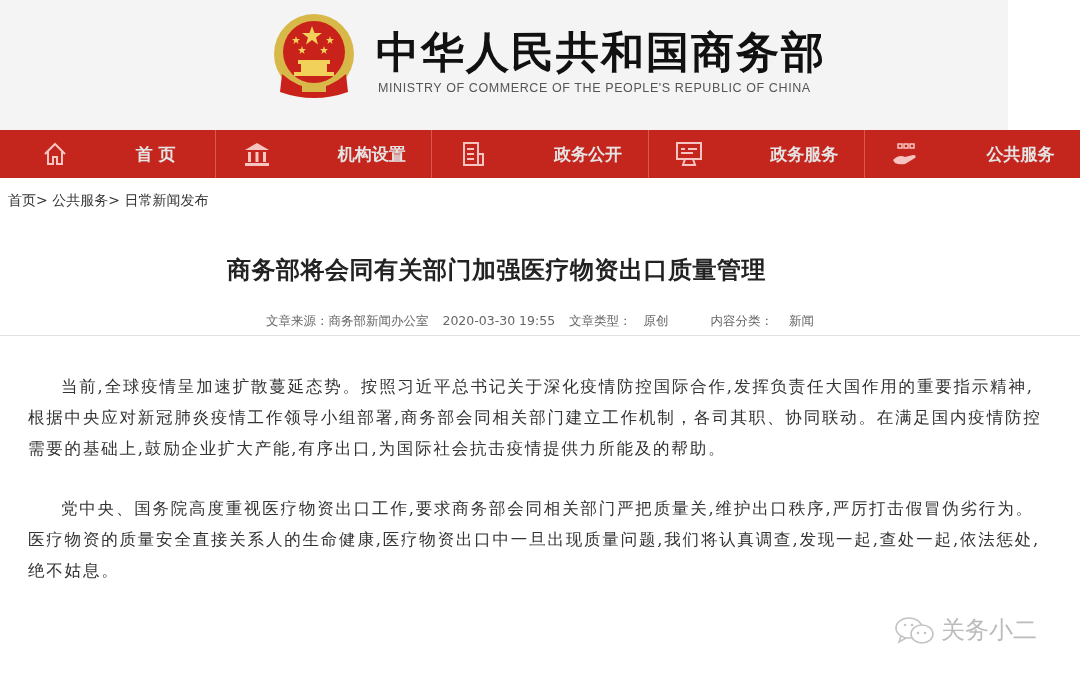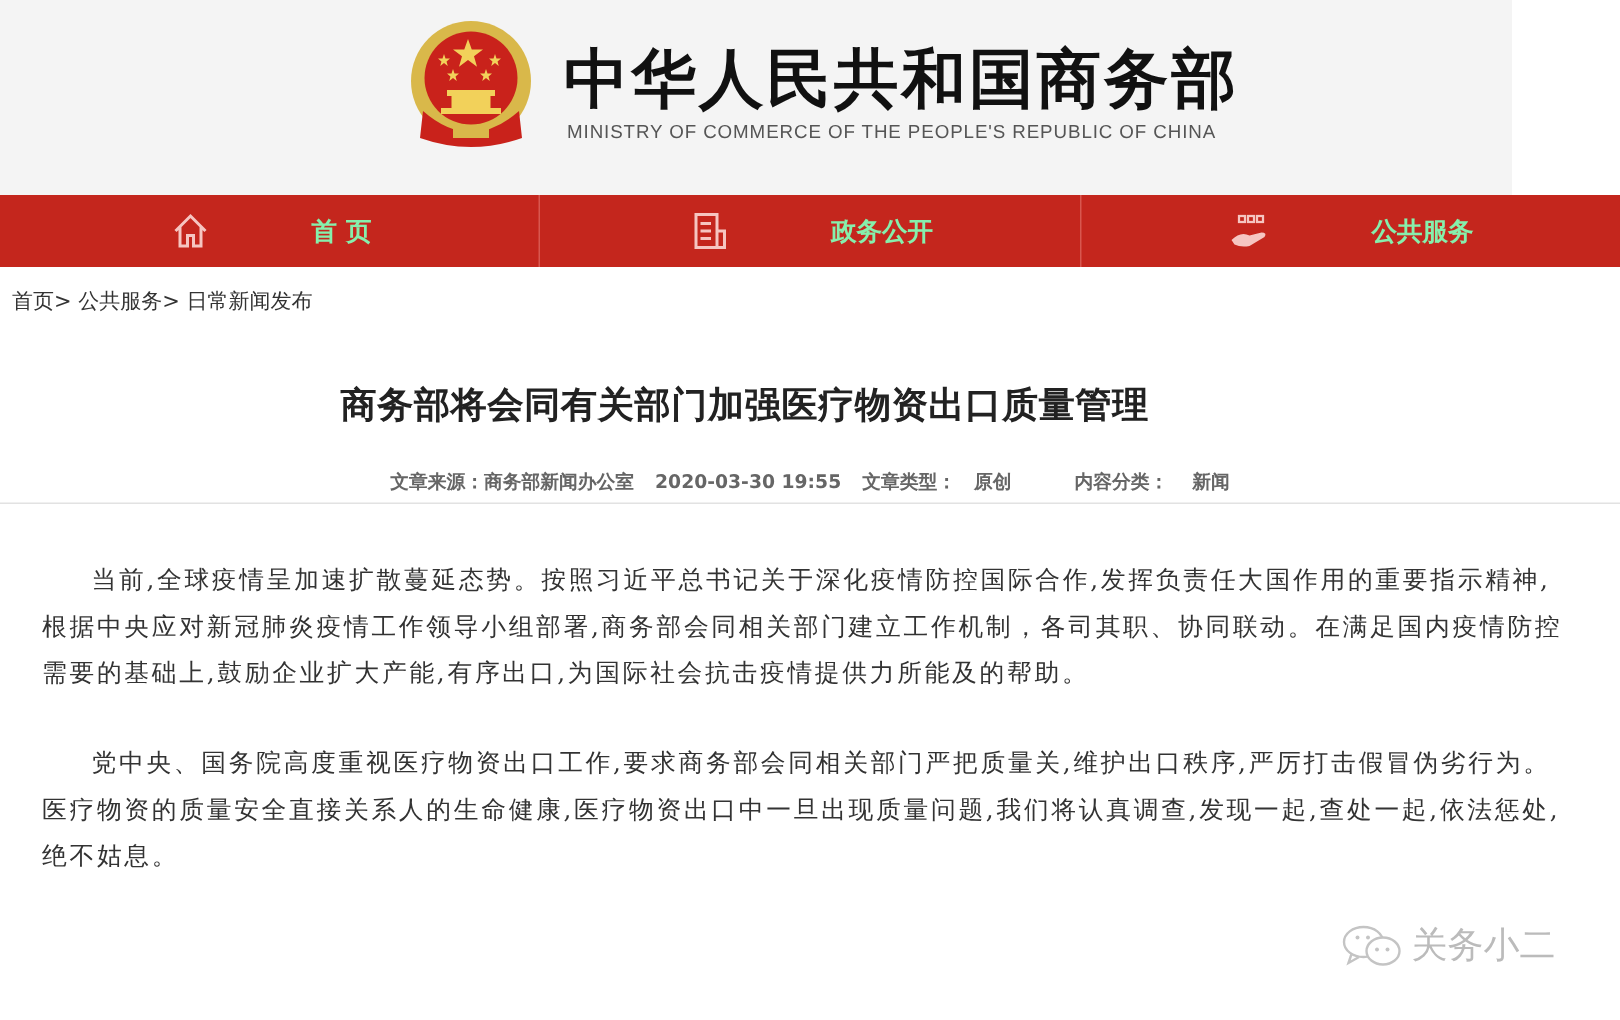--- a/index.html
+++ b/index.html
@@ -9,32 +9,32 @@
   
   .header { position: absolute; left: 0; top: 0; width: 1008px; height: 130px; background: #f4f4f4; }
   .emblem { position: absolute; left: 272px; top: 12px; width: 84px; height: 92px; }
   .site-title { position: absolute; left: 376px; top: 24px; font-size: 43px; font-weight: bold; color: #111; letter-spacing: 2px; font-family: "DejaVu Sans", sans-serif; white-space: nowrap; }
   .site-subtitle { position: absolute; left: 378px; top: 81px; font-size: 12.5px; color: #555; letter-spacing: 0.6px; font-family: "Liberation Sans", sans-serif; white-space: nowrap; }
 
   
   .nav { position: absolute; left: 0; top: 130px; width: 1080px; height: 48px; background: #c4261d; display: flex; }
   .nav-item { flex: 1; display: flex; align-items: center; justify-content: center; gap: 18px; border-right: 1px solid #d8574f; cursor: pointer; }
   .nav-item:last-child { border-right: none; }
-  .nav-item .label { color: #86efac; font-weight: bold; font-size: 17px; white-space: nowrap; margin-left: 48px; }
+  .nav-item .label { color: #e5e5e5; font-weight: bold; font-size: 17px; white-space: nowrap; margin-left: 48px; }
   .nav-item .icon { width: 30px; height: 30px; display: flex; align-items: center; justify-content: center; }
   .nav-item .icon svg { width: 28px; height: 28px; }
 
   
   .breadcrumb { position: absolute; left: 8px; top: 192px; font-size: 14px; color: #333; white-space: nowrap; }
   .breadcrumb a { color: #333; text-decoration: none; cursor: pointer; }
 
   
   .article-title { position: absolute; left: 0; width: 993px; top: 254px; text-align: center; font-size: 24px; font-weight: bold; color: #222; letter-spacing: 0.5px; }
   .meta { position: absolute; left: 0; width: 1080px; top: 313px; text-align: center; font-size: 12.5px; color: #666; white-space: nowrap; }
-  .meta span { margin: 0 5px; font-weight: bold; }
+  .meta span { margin: 0 5px; }
   .divider { position: absolute; left: 0; top: 335px; width: 1080px; height: 1px; background: #e2e2e2; }
 
   .body-text { position: absolute; left: 28px; top: 343px; width: 1020px; font-family: "DejaVu Serif", "Liberation Serif", serif; font-size: 16.5px; color: #333; line-height: 31.2px; letter-spacing: 1.8px; }
   .body-text p { text-indent: 2em; margin-top: 28px; }
 
   
   .watermark { position: absolute; left: 893px; top: 614px; display: flex; align-items: flex-start; gap: 4px; color: #bbb; font-size: 24px; white-space: nowrap; }
   .watermark svg { width: 44px; height: 34px; }
 </style>
 </head>
@@ -66,28 +66,52 @@
     <span class="icon">
       <svg viewBox="0 0 28 28">
           <path d="M4 14 L14 4 L24 14 M7 11 V24 H12 V17 H16 V24 H21 V11" fill="none" stroke="#f6c5c1" stroke-width="2"></path>
         </svg>
     </span>
     <span class="label">首 页</span>
   </div>
   <div class="nav-item">
     <span class="icon">
       <svg viewBox="0 0 28 28">
+          <path d="M14 3 L26 10 H2 Z" fill="#f6c5c1"></path>
+          <rect x="5" y="12" width="3" height="10" fill="#f6c5c1"></rect>
+          <rect x="12.5" y="12" width="3" height="10" fill="#f6c5c1"></rect>
+          <rect x="20" y="12" width="3" height="10" fill="#f6c5c1"></rect>
+          <rect x="2" y="23" width="24" height="3" fill="#f6c5c1"></rect>
+        </svg>
+    </span>
+    <span class="label">机构设置</span>
+  </div>
+  <div class="nav-item">
+    <span class="icon">
+      <svg viewBox="0 0 28 28">
           <rect x="5" y="3" width="14" height="22" fill="none" stroke="#f6c5c1" stroke-width="2"></rect>
           <path d="M19 14 H24 V25 H19" fill="none" stroke="#f6c5c1" stroke-width="2"></path>
           <line x1="8" y1="9" x2="15" y2="9" stroke="#f6c5c1" stroke-width="2"></line>
           <line x1="8" y1="14" x2="15" y2="14" stroke="#f6c5c1" stroke-width="2"></line>
           <line x1="8" y1="19" x2="15" y2="19" stroke="#f6c5c1" stroke-width="2"></line>
         </svg>
     </span>
     <span class="label">政务公开</span>
+  </div>
+  <div class="nav-item">
+    <span class="icon">
+      <svg viewBox="0 0 28 28">
+          <rect x="2" y="3" width="24" height="16" fill="none" stroke="#f6c5c1" stroke-width="2"></rect>
+          <line x1="6" y1="9" x2="10" y2="9" stroke="#f6c5c1" stroke-width="2"></line>
+          <line x1="13" y1="9" x2="22" y2="9" stroke="#f6c5c1" stroke-width="2"></line>
+          <line x1="6" y1="13" x2="18" y2="13" stroke="#f6c5c1" stroke-width="2"></line>
+          <path d="M10 19 L8 25 H20 L18 19" fill="none" stroke="#f6c5c1" stroke-width="2"></path>
+        </svg>
+    </span>
+    <span class="label">政务服务</span>
   </div>
   <div class="nav-item">
     <span class="icon">
       <svg viewBox="0 0 28 28">
           <rect x="7" y="4" width="4" height="4" fill="none" stroke="#f6c5c1" stroke-width="1.5"></rect>
           <rect x="13" y="4" width="4" height="4" fill="none" stroke="#f6c5c1" stroke-width="1.5"></rect>
           <rect x="19" y="4" width="4" height="4" fill="none" stroke="#f6c5c1" stroke-width="1.5"></rect>
           <path d="M2 20 Q8 14 14 17 L22 15 Q26 15 24 18 L14 24 Q8 25 4 23 Z" fill="#f6c5c1"></path>
         </svg>
     </span>

